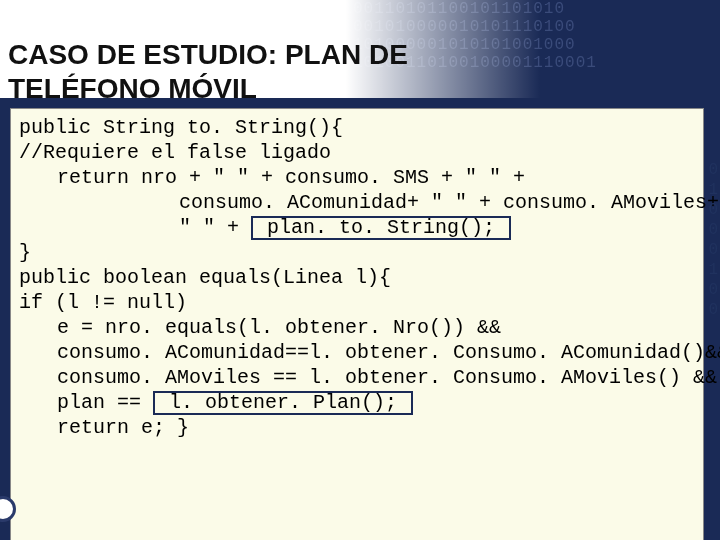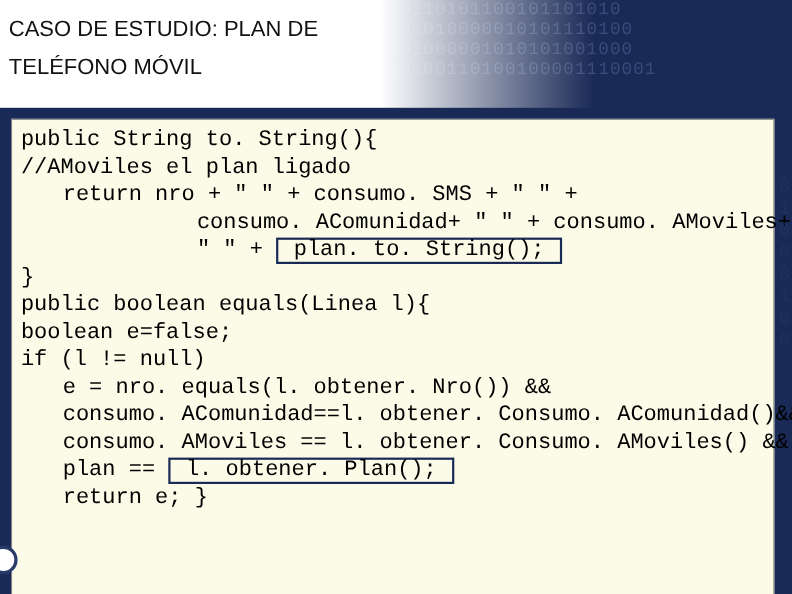--- a/index.html
+++ b/index.html
@@ -25,25 +25,26 @@
   .header {
     position: absolute;
     top: 0; left: 0;
     width: 720px;
     height: 98px;
     background: linear-gradient(to right, #ffffff 0%, #ffffff 48%, rgba(255,255,255,0) 75%);
     z-index: 2;
     padding: 10px 0 0 8px;
   }
   .title {
-    font-size: 20px;
-    font-weight: normal;
+    font-size: 28px;
+    font-weight: bold;
     color: #111;
     line-height: 34px;
     font-family: Arial, sans-serif;
+    margin-top: 28px;
   }
   .content {
     position: absolute;
     top: 108px; left: 10px;
     width: 694px;
     height: 473px;
     background: #fbfbe8;
     border: 1px solid #888;
     z-index: 3;
     padding: 6px 8px 4px 8px;
@@ -104,27 +105,26 @@
 
   <div class="header">
     <div class="title">
       <span>CASO DE ESTUDIO: PLAN DE</span><br>
       <span>TELÉFONO MÓVIL</span>
     </div>
   </div>
 
   <div class="content">
     <div class="code-line">public String to. String(){</div>
-    <div class="code-line">//AMoviles el plan ligado</div>
+    <div class="code-line">//Requiere el false ligado</div>
     <div class="code-line indent1">return nro + " " + consumo. SMS + " " +</div>
     <div class="code-line indent2">consumo. AComunidad+ " " + consumo. AMoviles+</div>
     <div class="code-line indent2"><span>" " + </span><span class="box">plan. to. String();</span></div>
     <div class="code-line">}</div>
     <div class="code-line">public boolean equals(Linea l){</div>
-    <div class="code-line">boolean e=false;</div>
     <div class="code-line">if (l != null)</div>
     <div class="code-line indent1">e = nro. equals(l. obtener. Nro()) &amp;&amp;</div>
     <div class="code-line indent1">consumo. AComunidad==l. obtener. Consumo. AComunidad()&amp;&amp;</div>
     <div class="code-line indent1">consumo. AMoviles == l. obtener. Consumo. AMoviles() &amp;&amp;</div>
     <div class="code-line indent1"><span>plan == </span><span class="box">l. obtener. Plan();</span></div>
     <div class="code-line indent1">return e; }</div>
 
     <div class="slidenum">15</div>
   </div>
 

